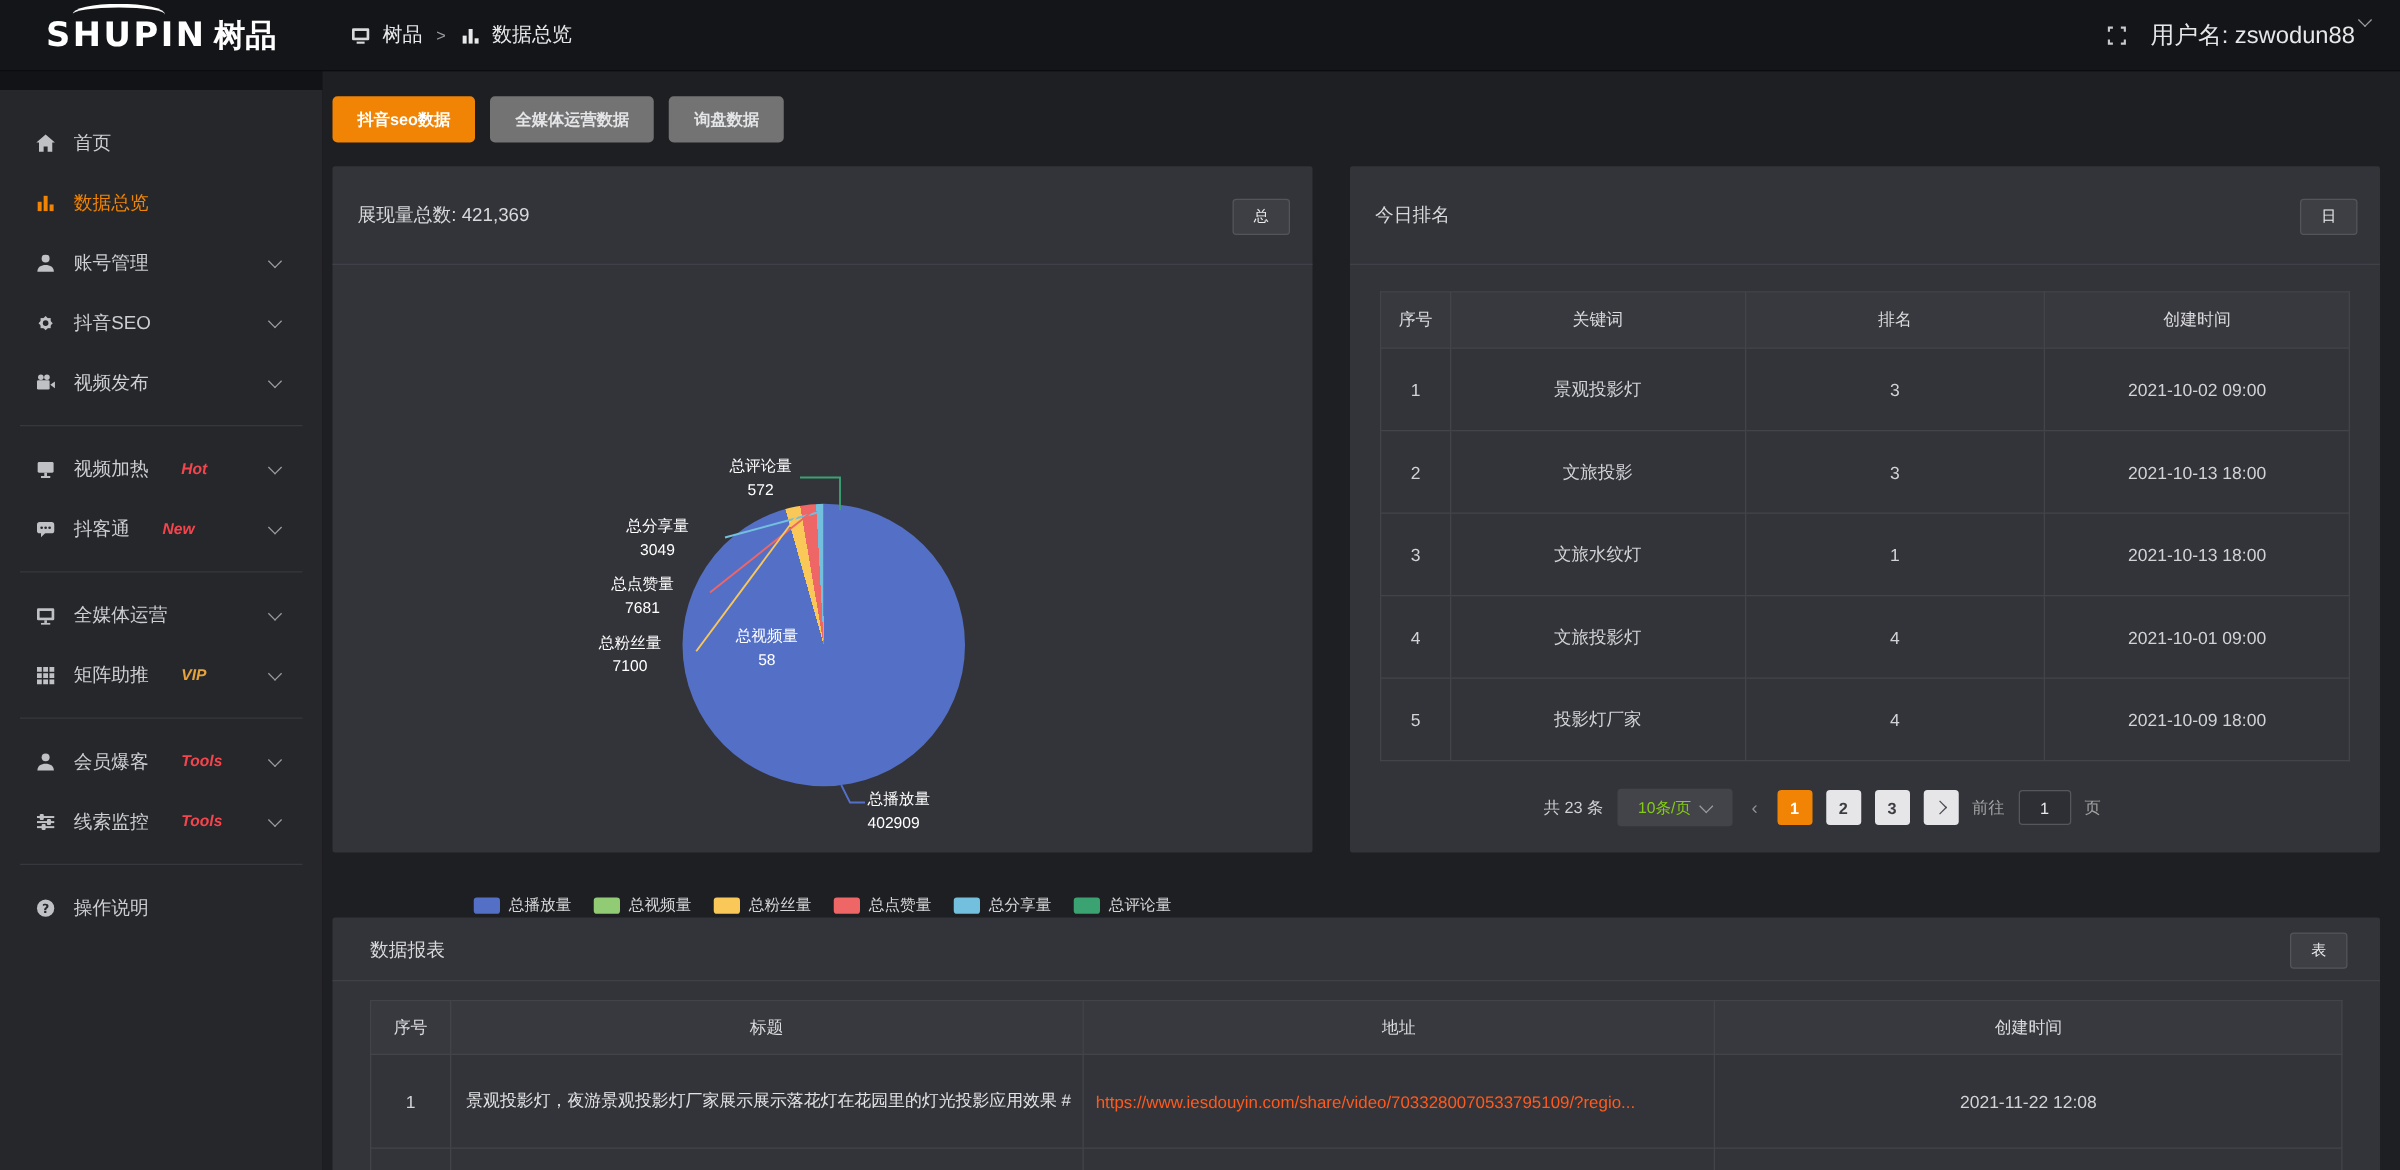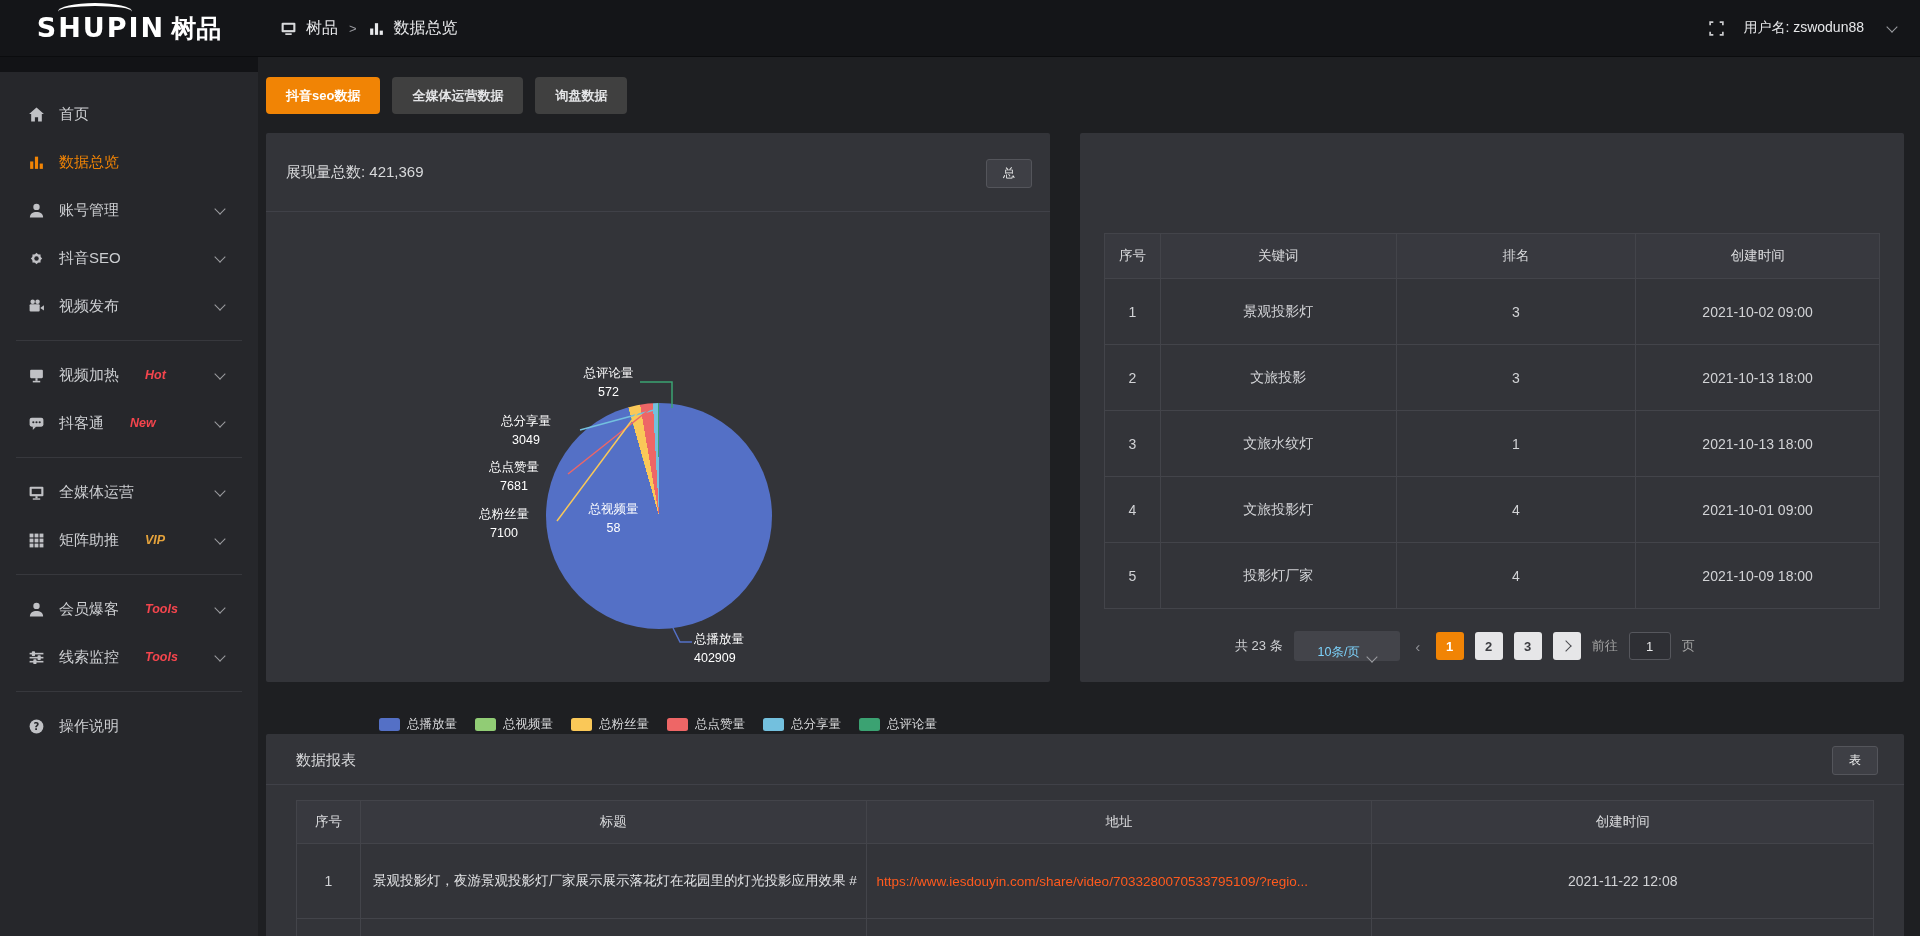--- a/index.html
+++ b/index.html
@@ -9,37 +9,37 @@
   .topbar{position:absolute;left:0;top:0;width:1920px;height:56px;background:#141518;
           border-bottom:1px solid #0b0c0e;display:flex;align-items:center;z-index:5;}
   .logo{width:258px;text-align:center;color:#fff;font-weight:bold;position:relative;}
   .logo .latin{font-size:27px;letter-spacing:2px;font-family:"DejaVu Sans",sans-serif;}
   .logo .cjk{font-size:25px;margin-left:6px;}
   .logo .arc{position:absolute;left:58px;top:-9px;width:74px;height:14px;border-top:3px solid #fff;
              border-radius:50% 50% 0 0;}
   .breadcrumb{display:flex;align-items:center;gap:9px;margin-left:22px;font-size:16px;color:#e8e9eb;}
   .breadcrumb .sep{color:#9a9ba0;font-size:13px;margin:0 2px;}
   .topbar-right{margin-left:auto;display:flex;align-items:center;gap:18px;padding-right:24px;}
-  .username{font-size:14px;color:#e6e7e9;display:flex;align-items:center;gap:24px;}
+  .username{font-size:19px;color:#e6e7e9;display:flex;gap:4px;}
   .chev{display:inline-block;width:7px;height:7px;border-right:1.6px solid #9b9ca1;
         border-bottom:1.6px solid #9b9ca1;transform:rotate(45deg);margin-top:-3px;}
   
   .sidebar{position:absolute;left:0;top:72px;width:258px;bottom:0;background:#26272b;padding-top:18px;box-sizing:border-box;}
   .sbitem{position:relative;height:48px;display:flex;align-items:center;padding-left:28px;gap:14px;
           color:#ccced1;font-size:15px;cursor:pointer;}
   .sbitem.active{color:#f18405;}
   .sbitem .chev{position:absolute;right:34px;}
   .badge{font-style:italic;font-weight:bold;font-size:12.5px;margin-left:12px;}
   .badge.red{color:#f4454d;} .badge.gold{color:#e5a33c;}
   .sb-divider{height:1px;background:#37383d;margin:10px 16px;}
   .icon16{width:17px;height:17px;flex:0 0 17px;}
   
   .main{position:absolute;left:258px;top:56px;right:0;bottom:0;background:#1e1f22;}
   .tabs{position:absolute;left:8px;top:21px;display:flex;gap:12px;}
-  .tab{height:37px;padding:0 20px;border-radius:4px;background:#404040;color:#e4e5e7;
+  .tab{height:37px;padding:0 20px;border-radius:4px;background:#737373;color:#e4e5e7;
        font-size:13px;font-weight:bold;display:flex;align-items:center;cursor:pointer;}
   .tab.active{background:#f18405;color:#fff;}
   .panel{position:absolute;background:#333439;border-radius:2px;}
   .panel-head{position:relative;height:78px;border-bottom:1px solid #404148;}
   .panel-title{position:absolute;left:20px;top:30px;font-size:15px;color:#d8d9db;}
   .modebtn{position:absolute;right:18px;top:26px;min-width:30px;height:27px;padding:0 7px;
            background:#3e3f45;border:1px solid #54555b;border-radius:3px;color:#eceded;
            font-size:12px;display:flex;align-items:center;justify-content:center;cursor:pointer;}
   
   #chart-panel{left:8px;top:77px;width:784px;height:549px;}
@@ -58,22 +58,22 @@
   table{border-collapse:collapse;}
   th,td{border:1px solid #43444a;text-align:center;font-weight:normal;}
   th{font-size:13.5px;color:#dbdcde;background:#38393f;}
   td{font-size:14px;color:#d2d3d6;}
   
   #ranking-panel{left:822px;top:77px;width:824px;height:549px;}
   #ranking-table{position:absolute;left:24px;top:100px;width:776px;}
   #ranking-table th{height:42px;} #ranking-table td{height:63px;}
   .pagination{position:absolute;left:155px;top:498px;height:30px;display:flex;align-items:center;gap:11px;}
   .pg-total{font-size:13px;color:#d0d1d4;}
-  .pg-size{width:106px;height:30px;background:#43444a;border-radius:3px;display:flex;align-items:flex-end;
-           justify-content:center;gap:8px;font-size:12.5px;color:#7dd3fc;cursor:pointer;box-sizing:border-box;}
+  .pg-size{width:92px;height:30px;background:#43444a;border-radius:3px;display:flex;align-items:center;
+           justify-content:center;gap:8px;font-size:12.5px;color:#84cc16;cursor:pointer;box-sizing:border-box;}
   .pg-arrow{color:#8f9095;font-size:15px;width:14px;text-align:center;cursor:pointer;}
   .pg-page{width:28px;height:28px;border-radius:3px;background:#e6e6e8;color:#3c3d42;font-size:13px;
            font-weight:bold;display:flex;align-items:center;justify-content:center;cursor:pointer;}
   .pg-page.current{background:#f18405;color:#fff;}
   .pg-next{width:28px;height:28px;border-radius:3px;background:#e6e6e8;display:flex;align-items:center;
            justify-content:center;cursor:pointer;}
   .pg-next .chev{border-color:#4a4b50;transform:rotate(-45deg);margin:0 2px 0 0;}
   .pg-goto{font-size:13px;color:#a3a3a3;}
   .pg-input{width:42px;height:28px;background:#2e2f34;border:1px solid #56575d;border-radius:3px;
             color:#e8e9eb;font-size:13px;text-align:center;box-sizing:border-box;font-family:inherit;}
@@ -320,20 +320,24 @@
           </div>
         <div class="legend-item">
             <span class="legend-swatch" style="background: rgb(59, 162, 114);"></span>
             <span>总评论量</span>
           </div>
       </div>
     </div>
   </div>
 
   <div class="panel" id="ranking-panel">
+    <div class="panel-head">
+      <div class="panel-title">今日排名</div>
+      <div class="modebtn">日</div>
+    </div>
     <table id="ranking-table">
       <colgroup>
           <col style="width:56px">
           <col style="width:236px">
           <col style="width:240px">
           <col style="width:244px">
         </colgroup>
       <thead>
           <tr>
         <th>序号</th>

